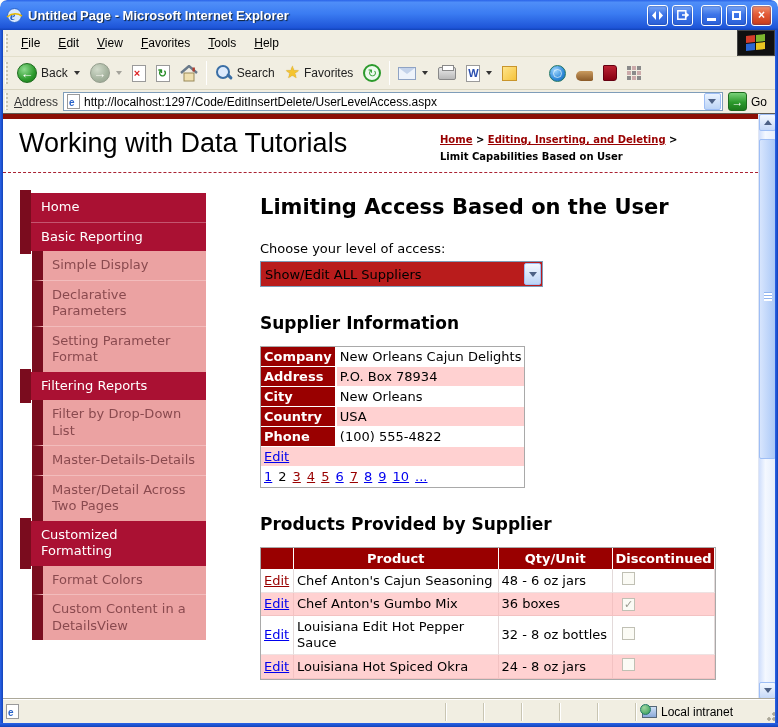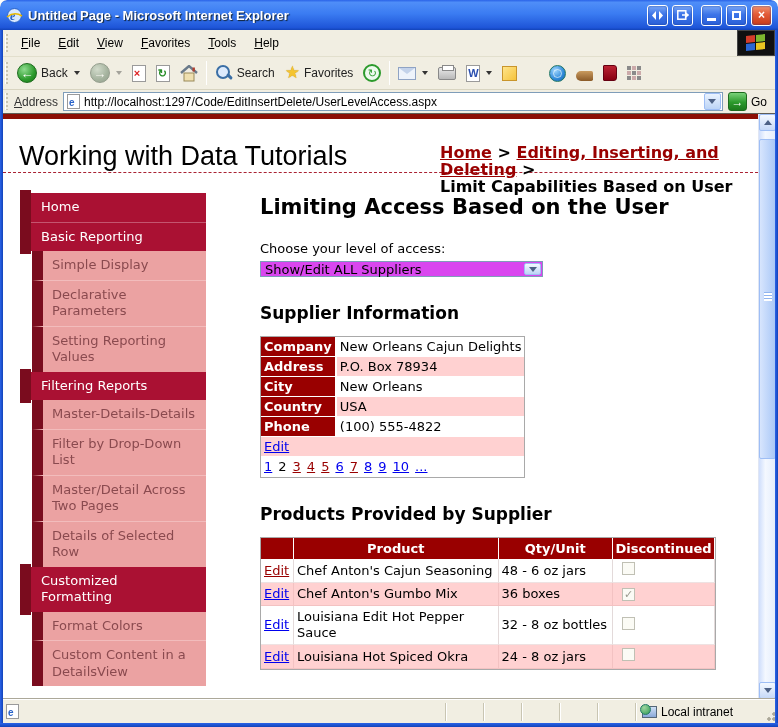--- a/index.html
+++ b/index.html
@@ -111,43 +111,43 @@
     background:linear-gradient(180deg,#f4f9ff,#c6d9f8); display:flex; align-items:center; justify-content:center; }
   .sb-up{ top:0; } .sb-down{ bottom:0; }
   .chev-up{ width:0; height:0; border-left:4px solid transparent; border-right:4px solid transparent; border-bottom:5px solid #4d6185; }
   .sb-thumb{ position:absolute; left:0; width:17px; top:25px; height:320px; border:1px solid #9ebef5; border-radius:2px;
     background:linear-gradient(90deg,#d7e5fd,#aac8f7); }
   .sb-grip{ position:absolute; left:4px; top:152px; width:8px; height:9px;
     background:repeating-linear-gradient(180deg,#8fb4f0 0 1px,#fff 1px 3px); }
 
   
   .top-rule{ height:5px; background:#8c0e04; }
-  .site-header{ display:flex; justify-content:space-between; padding:22px 16px 4px 16px; height:49px; }
+  .site-header{ display:flex; justify-content:space-between; padding:9px 16px 4px 16px; height:49px; }
   .site-title{ font-size:27px; color:#000; letter-spacing:0; font-family:"Liberation Sans",sans-serif; }
-  .breadcrumb{ width:302px; font-size:16px; font-weight:bold; color:#000; line-height:17px; padding-top:3px; }
+  .breadcrumb{ width:302px; font-size:10px; font-weight:bold; color:#000; line-height:17px; padding-top:3px; }
   .bc-link{ color:#990000; text-decoration:underline; cursor:pointer; }
   .dash-rule{ border-top:1px dashed #aa2233; margin:4px 0 0 0; }
 
   .page-body{ position:relative; height:530px; overflow:hidden; }
 
   
   .sidebar{ position:absolute; left:17px; top:20px; width:186px; }
   .nav-cat{ position:relative; margin-left:11px; background:#AA1133; color:#fff;
     padding:6px 26px 6px 10px; font-size:13px; line-height:16.5px; cursor:pointer; }
   .nav-cat::before{ content:""; position:absolute; left:-11px; top:-3px; bottom:-3px; width:11px; background:#7A0C1E; }
   .nav-cat + .nav-cat{ border-top:1px solid #c4556f; }
   .nav-item{ margin-left:12px; border-left:11px solid #7A0C1E; background:#EBA2A2; color:#8a4a4f;
     padding:6px 8px 6px 9px; font-size:13px; line-height:16.5px; cursor:pointer; }
   .nav-item + .nav-item{ border-top:1px solid #f2bcbc; }
 
   
   .main{ position:absolute; left:257px; top:0; width:470px; }
   .h1{ margin-top:22px; font-size:21px; font-weight:bold; color:#000; }
   .access-label{ margin-top:22px; font-size:13px; color:#000; }
-  .xp-select{ margin-top:5px; width:283px; height:16px; border:1px solid #7F9DB9; background:#d946ef;
+  .xp-select{ margin-top:5px; width:283px; height:26px; border:1px solid #7F9DB9; background:#b91c1c;
     position:relative; display:flex; align-items:center; cursor:default; }
   .xp-select .val{ font-size:13px; padding-left:4px; color:#000; }
   .xp-select .dd{ position:absolute; right:1px; top:1px; bottom:1px; width:17px; border:1px solid #9ebef5;
     border-radius:2px; background:linear-gradient(180deg,#f4f9ff,#bcd4f6);
     display:flex; align-items:center; justify-content:center; }
   .h2{ margin-top:26px; font-size:17px; font-weight:bold; color:#000; }
 
   table{ border-collapse:separate; border-spacing:0; font-size:13px; }
   .sup-table{ margin-top:13px; width:224px; border:1px solid #a9a9a9; }
   .sup-table th{ background:#990000; color:#fff; font-weight:bold; text-align:left;
@@ -352,26 +352,25 @@
         </div>
       </div>
       <div class="dash-rule"></div>
 
       <div class="page-body">
         <div class="sidebar">
             <div class="nav-cat">Home</div>
             <div class="nav-cat">Basic Reporting</div>
             <div class="nav-item">Simple Display</div>
             <div class="nav-item">Declarative Parameters</div>
-            <div class="nav-item">Setting Reporting Values</div>
+            <div class="nav-item">Setting Parameter Format</div>
             <div class="nav-cat">Filtering Reports</div>
+            <div class="nav-item">Filter by Drop-Down List</div>
             <div class="nav-item">Master-Details-Details</div>
-            <div class="nav-item">Filter by Drop-Down List</div>
             <div class="nav-item">Master/Detail Across Two Pages</div>
-            <div class="nav-item">Details of Selected Row</div>
             <div class="nav-cat">Customized Formatting</div>
             <div class="nav-item">Format Colors</div>
             <div class="nav-item">Custom Content in a DetailsView</div>
           </div>
 
         <div class="main">
           <div class="h1">Limiting Access Based on the User</div>
           <div class="access-label">Choose your level of access:</div>
           <div class="xp-select">
             <span class="val">Show/Edit ALL Suppliers</span>

